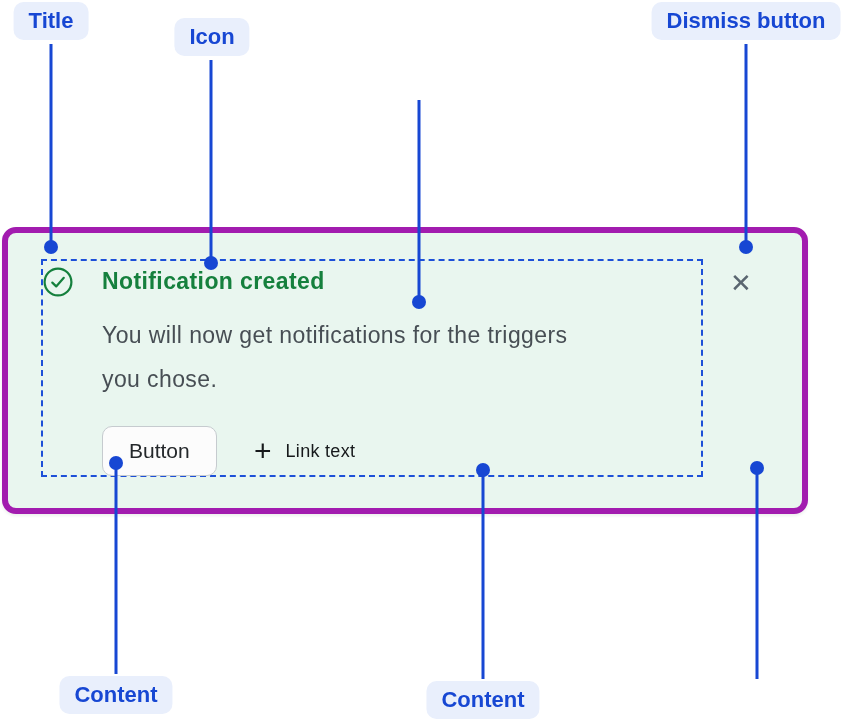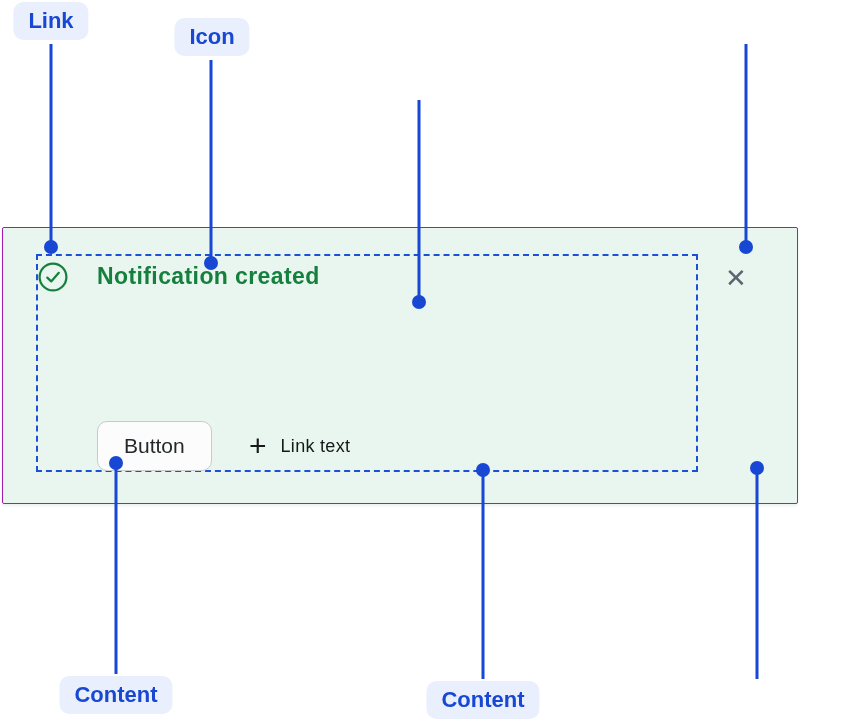--- a/index.html
+++ b/index.html
@@ -15,21 +15,21 @@
     padding:5px 15px;border-radius:10px;white-space:nowrap;
   }
   .line{position:absolute;width:3px;background:#1747D3;transform:translateX(-50%);}
   .dot{position:absolute;width:14px;height:14px;border-radius:50%;background:#1747D3;transform:translate(-50%,-50%);z-index:6;}
   .line,.dot{pointer-events:none;}
   .callout-layer{position:absolute;inset:0;z-index:5;pointer-events:none;}
 
   
   .card{
     position:absolute;left:2px;top:227px;width:794px;height:275px;
-    background:#E9F6EF;border:1px solid #a21caf;border-radius:2px;
+    background:#E9F6EF;border:6px solid #a21caf;border-radius:14px;
     box-shadow:0 2px 3px rgba(20,60,40,0.08);
     z-index:1;
   }
   .content-outline{
     position:absolute;left:33px;top:26px;width:658px;height:214px;
     border:2px dashed #1D50D8;
   }
   .status-icon{position:absolute;left:35px;top:34px;width:30px;height:30px;}
   .card-title{
     position:absolute;left:94px;top:35px;
@@ -67,48 +67,50 @@
   <div class="card">
     <div class="content-outline"></div>
 
     <svg class="status-icon" viewBox="0 0 30 30">
       <circle cx="15" cy="15" r="13.4" fill="none" stroke="#15803D" stroke-width="2.2"></circle>
       <path d="M9.3 15.6 L13.2 19.4 L20.8 10.8" fill="none" stroke="#15803D" stroke-width="2.2" stroke-linecap="round" stroke-linejoin="round"></path>
     </svg>
 
     <div class="card-title">Notification created</div>
 
+    <div class="card-desc">You will now get notifications for the triggers you chose.</div>
 
     <button class="action-button">
       <span>Button</span>
     </button>
 
     <button class="action-link">
       <span class="plus-glyph">+</span>
       <span class="link-label">Link text</span>
     </button>
 
     <button class="dismiss-btn">
       <span>✕</span>
     </button>
   </div>
 
   <div class="callout-layer">
 
-    <span class="pill" style="left:51px;top:2px">Link</span>
+    <span class="pill" style="left:51px;top:2px">Title</span>
     <span class="line" style="left:51px;top:44px;height:203px"></span>
     <span class="dot" style="left:51px;top:247px"></span>
 
     <span class="pill" style="left:212px;top:18px">Icon</span>
     <span class="line" style="left:211px;top:60px;height:203px"></span>
     <span class="dot" style="left:211px;top:263px"></span>
 
     <span class="line" style="left:419px;top:100px;height:202px"></span>
     <span class="dot" style="left:419px;top:302px"></span>
 
+    <span class="pill" style="left:746px;top:2px">Dismiss button</span>
     <span class="line" style="left:746px;top:44px;height:203px"></span>
     <span class="dot" style="left:746px;top:247px"></span>
 
     <span class="pill" style="left:116px;top:676px">Content</span>
     <span class="line" style="left:116px;top:463px;height:211px"></span>
     <span class="dot" style="left:116px;top:463px"></span>
 
     <span class="pill" style="left:483px;top:681px">Content</span>
     <span class="line" style="left:483px;top:470px;height:209px"></span>
     <span class="dot" style="left:483px;top:470px"></span>

